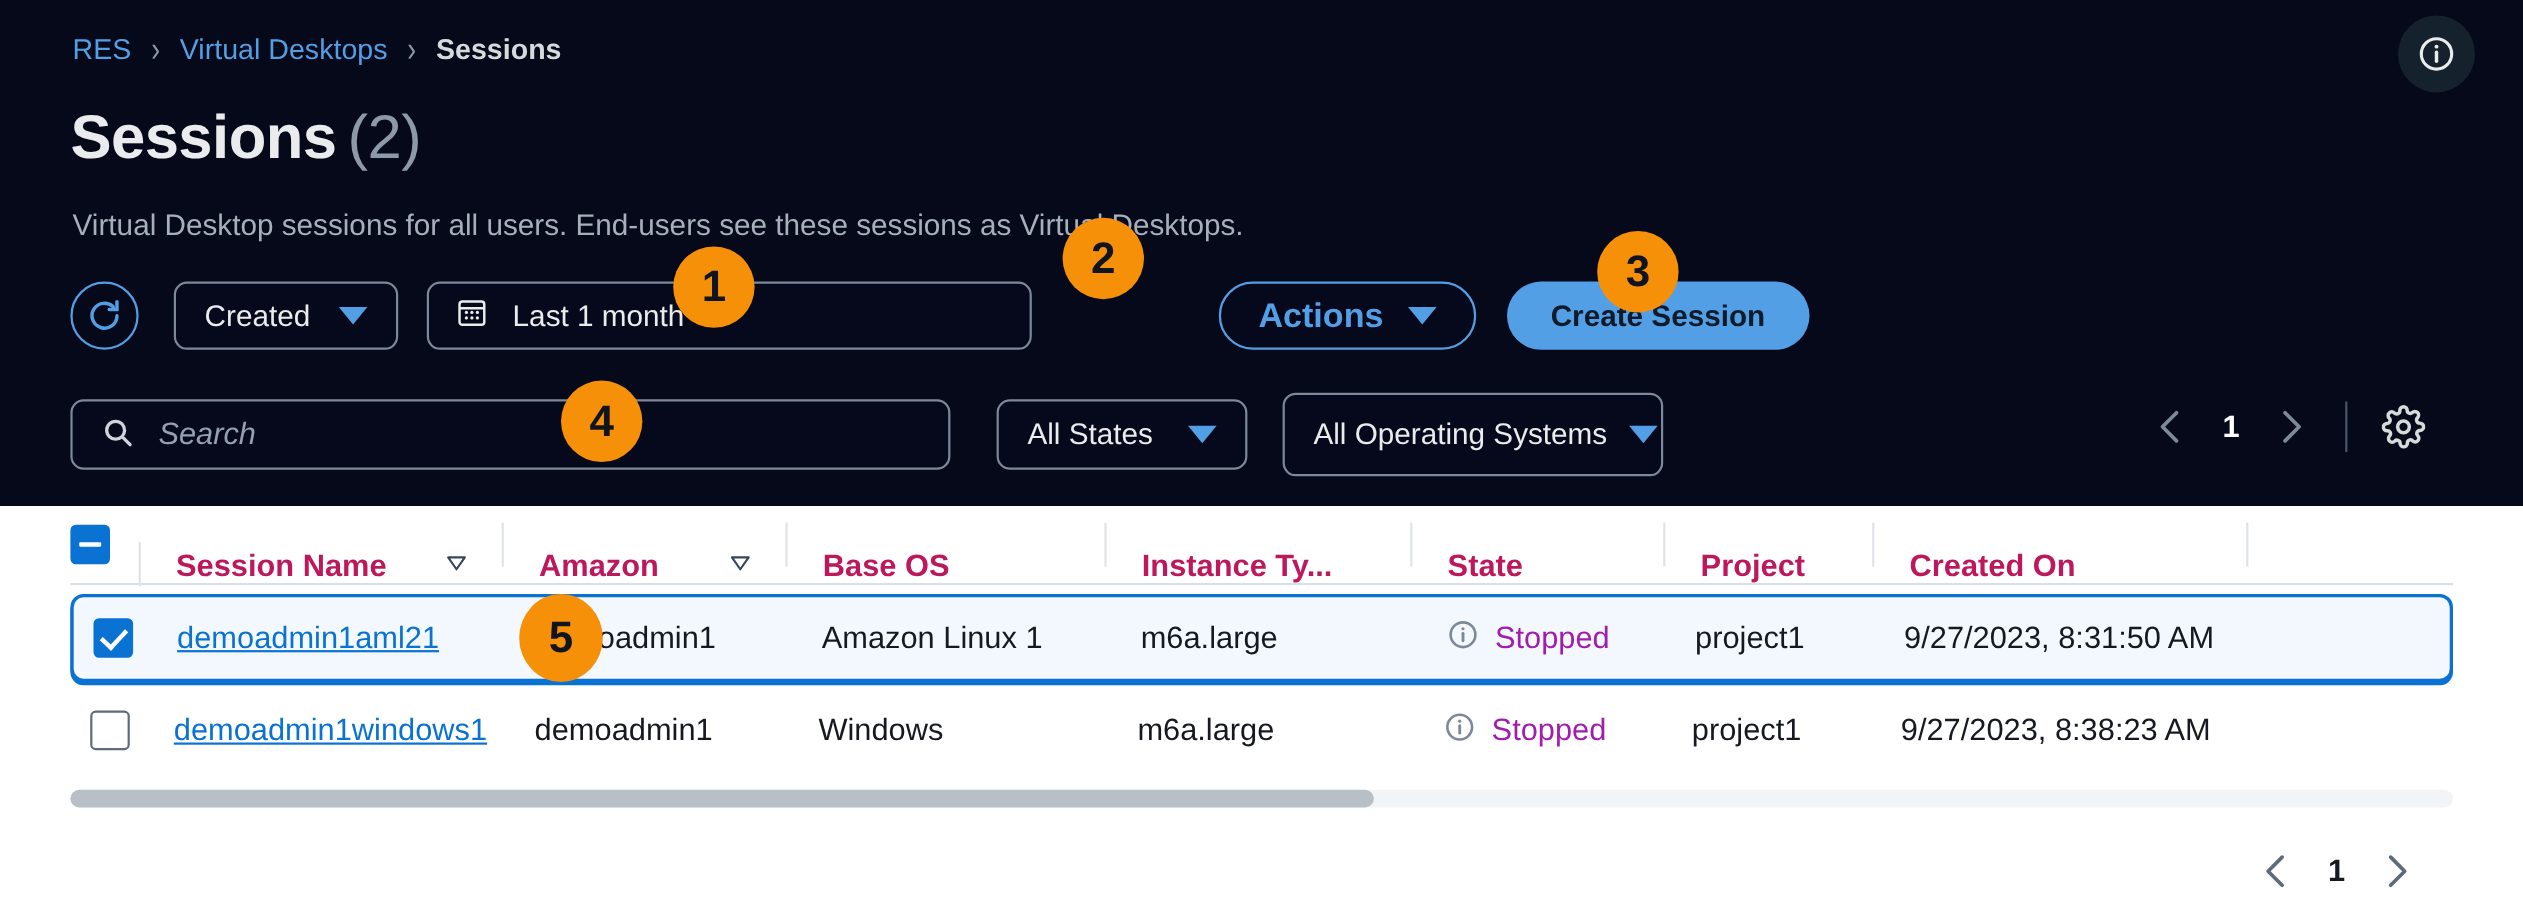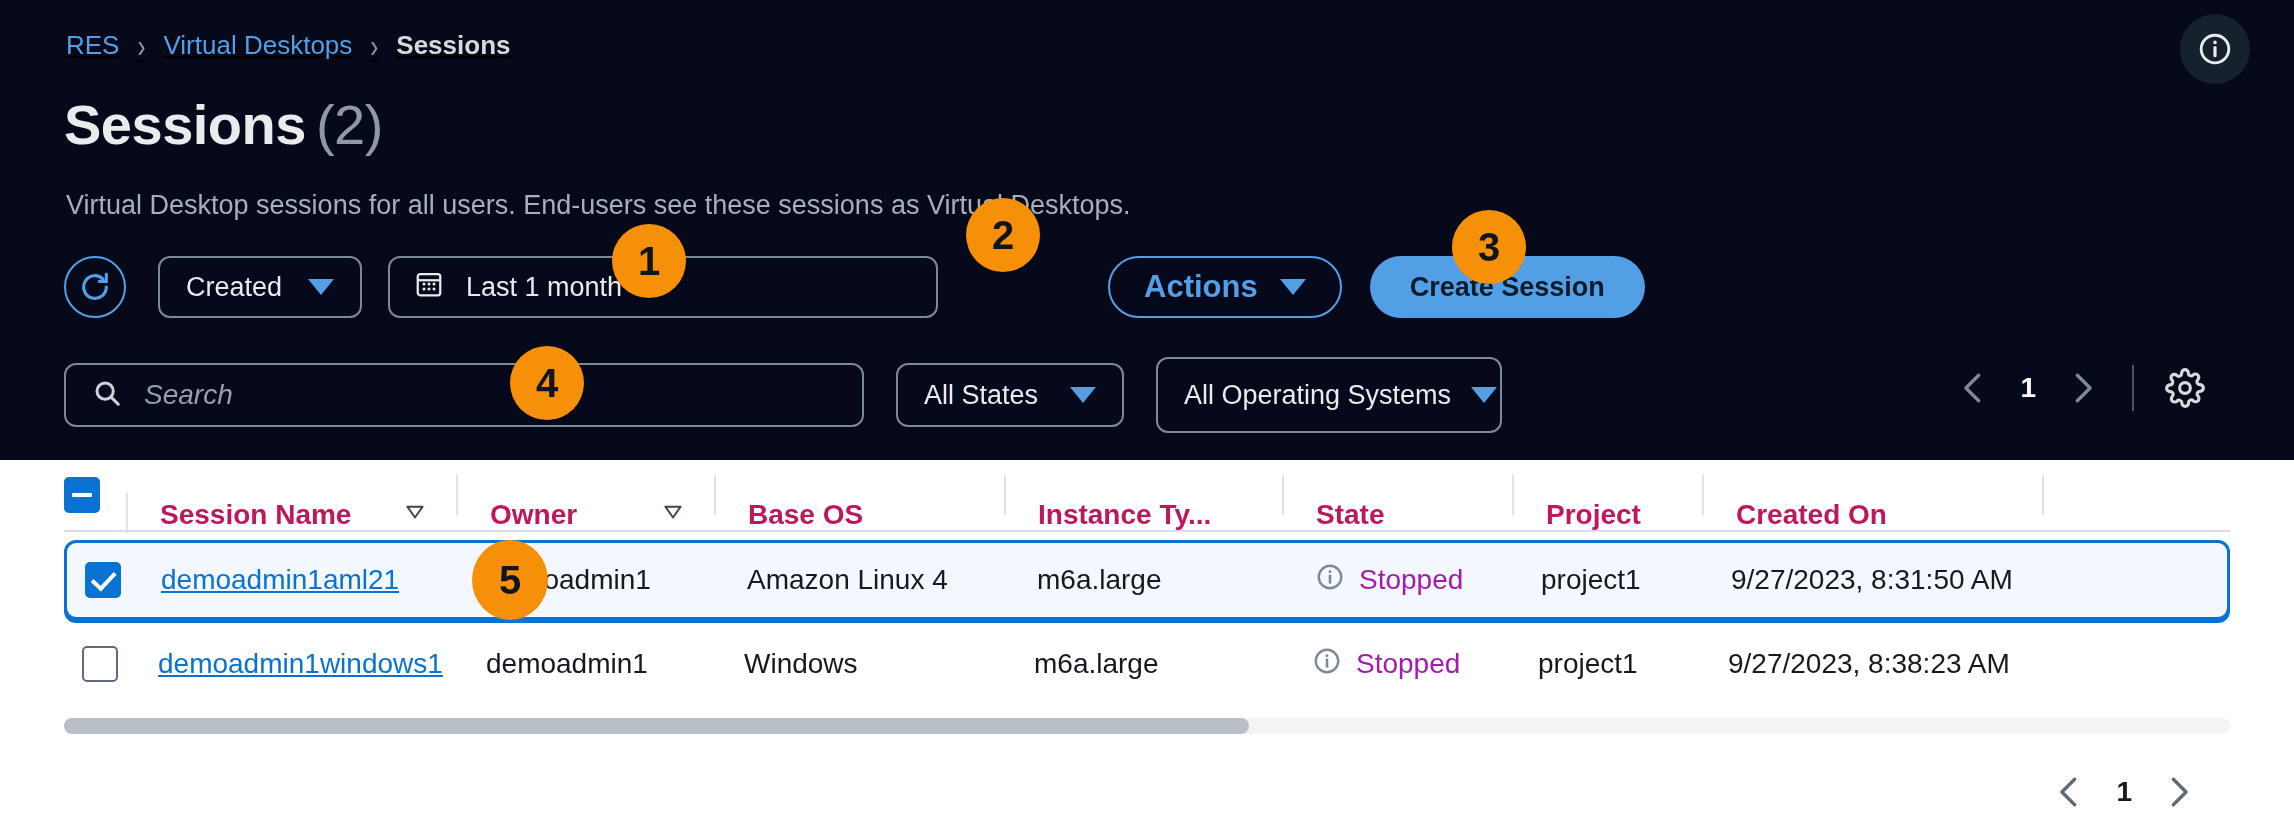--- a/index.html
+++ b/index.html
@@ -15,21 +15,20 @@
   .dark-pane {
     position: absolute; left: 0; top: 0; width: 2294px; height: 460px;
     background: #05091a;
   }
 
   
   .breadcrumb {
     position: absolute; left: 66px; top: 30px;
     display: flex; align-items: center; gap: 0;
     font-size: 26px;
-    text-decoration: underline;
   }
   .bc-link { color: #539fe5; text-decoration: none; white-space: nowrap; }
   .bc-current { color: #d5dbdb; font-weight: 700; white-space: nowrap; }
   .bc-sep {
     color: #8d99a8; margin: 0 18px; font-size: 24px; font-weight: 400;
     display: inline-block; transform: scaleY(1.35);
   }
 
   
   .page-title {
@@ -88,21 +87,21 @@
 
   
   .toolbar2 { position: absolute; left: 64px; top: 357px; display: flex; align-items: center; }
   .search-box {
     width: 800px; height: 64px; border: 2px solid #7d8998; border-radius: 12px;
     background: #06091b; display: flex; align-items: center; gap: 22px; padding: 0 26px;
     cursor: text;
   }
   .search-placeholder { font-size: 28px; color: #95a0ad; font-style: italic; }
 
-  .ctl-states { margin-left: 32px; width: 228px; justify-content: space-between; height: 64px; }
+  .ctl-states { margin-left: 42px; width: 228px; justify-content: space-between; height: 64px; }
   .ctl-os { margin-left: 32px; width: 346px; justify-content: space-between; height: 76px; }
 
   
   .dark-pager {
     position: absolute; right: 84px; top: 356px;
     display: flex; align-items: center; gap: 0; height: 64px;
   }
   .chev { width: 46px; height: 64px; display: flex; align-items: center; justify-content: center; cursor: pointer; }
   .pgnum { font-size: 28px; font-weight: 700; color: #ffffff; padding: 0 24px; cursor: pointer; }
   .vdiv { width: 2px; height: 46px; background: #4a5568; margin: 0 26px; }
@@ -303,21 +302,21 @@
       <div class="th" style="width:330px;padding-left:32px">
         <span>Session Name</span>
         <span class="sortarrow">
           <svg width="26" height="26" viewBox="0 0 24 24" fill="none" stroke="#37475a" stroke-width="1.8" stroke-linejoin="round">
               <polygon points="5,8 19,8 12,18"></polygon>
             </svg>
         </span>
         <div class="col-sep"></div>
       </div>
       <div class="th" style="width:258px;padding-left:32px">
-        <span>Owner</span>
+        <span>Amazon</span>
         <span class="sortarrow">
           <svg width="26" height="26" viewBox="0 0 24 24" fill="none" stroke="#37475a" stroke-width="1.8" stroke-linejoin="round">
               <polygon points="5,8 19,8 12,18"></polygon>
             </svg>
         </span>
         <div class="col-sep"></div>
       </div>
       <div class="th" style="width:290px;padding-left:32px">
         <span>Base OS</span>
         <div class="col-sep"></div>
@@ -341,21 +340,21 @@
     </div>
 
     <div class="trow selected" style="margin-top:8px">
       <div class="cell cb-cell" style="width:64px;padding-left:18px">
         <div class="cbx checked"></div>
       </div>
       <div class="cell" style="width:330px;padding-left:30px">
         <a class="cell-link" href="#">demoadmin1aml21</a>
       </div>
       <div class="cell" style="width:258px;padding-left:28px">demoadmin1</div>
-      <div class="cell" style="width:290px;padding-left:28px">Amazon Linux 4</div>
+      <div class="cell" style="width:290px;padding-left:28px">Amazon Linux 1</div>
       <div class="cell" style="width:278px;padding-left:28px">m6a.large</div>
       <div class="cell state-cell" style="width:230px;padding-left:28px">
         <span>
           <svg width="30" height="30" viewBox="0 0 24 24" fill="none" stroke="#7d8998" stroke-width="1.9">
             <circle cx="12" cy="12" r="9"></circle>
             <line x1="12" y1="11" x2="12" y2="16.4" stroke-linecap="round" stroke-width="2.1"></line>
             <circle cx="12" cy="7.7" r="1.15" fill="#7d8998" stroke="none"></circle>
           </svg>
         </span>
         <span>Stopped</span>

